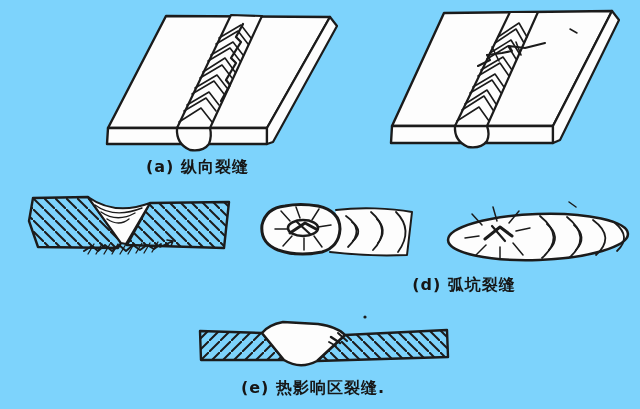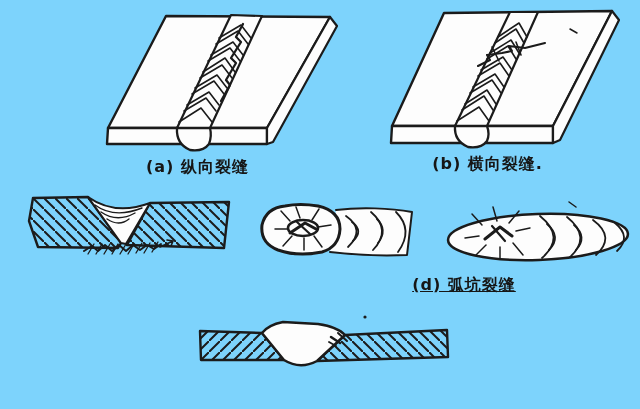--- a/index.html
+++ b/index.html
@@ -10,21 +10,21 @@
   }
   #canvas svg{position:absolute;left:0;top:0;}
   #canvas svg *{stroke-linecap:round;stroke-linejoin:round;}
   .cap{
     position:absolute;font-weight:700;font-size:16px;color:#161616;
     white-space:nowrap;letter-spacing:1px;text-align:center;
   }
   #cap-a{left:125px;top:157px;width:145px;}
   #cap-b{left:410px;top:154px;width:155px;}
   #cap-c{left:48px;top:277px;width:145px;}
-  #cap-d{left:378px;top:275px;width:172px;text-decoration:underline;}
+  #cap-d{left:378px;top:275px;width:172px;}
   #cap-e{left:218px;top:378px;width:190px;}
 </style>
 </head>
 <body>
 
 <div id="canvas">
 
 <svg width="640" height="409" viewBox="0 0 640 409">
   <defs>
     <pattern id="hB" width="11" height="11" patternUnits="userSpaceOnUse">
@@ -180,16 +180,16 @@
     <g>
       <path d="M331,337 L340,343" stroke-width="2.5"></path>
       <path d="M338,333 L347,341" stroke-width="2"></path>
       <path d="M329,342 L336,346" stroke-width="1.8"></path>
     </g>
     <circle cx="365" cy="317" r="1.6" fill="#1b1b1b" stroke="none"></circle>
   </g>
 </svg>
 
 <div class="cap" id="cap-a">(a) 纵向裂缝</div>
-<div class="cap" id="cap-b">(b) 横向裂缝.</div>
 <div class="cap" id="cap-d">(d) 弧坑裂缝</div>
+<div class="cap" id="cap-e">(e) 热影响区裂缝.</div>
 
 </div>
 
 </body></html>

